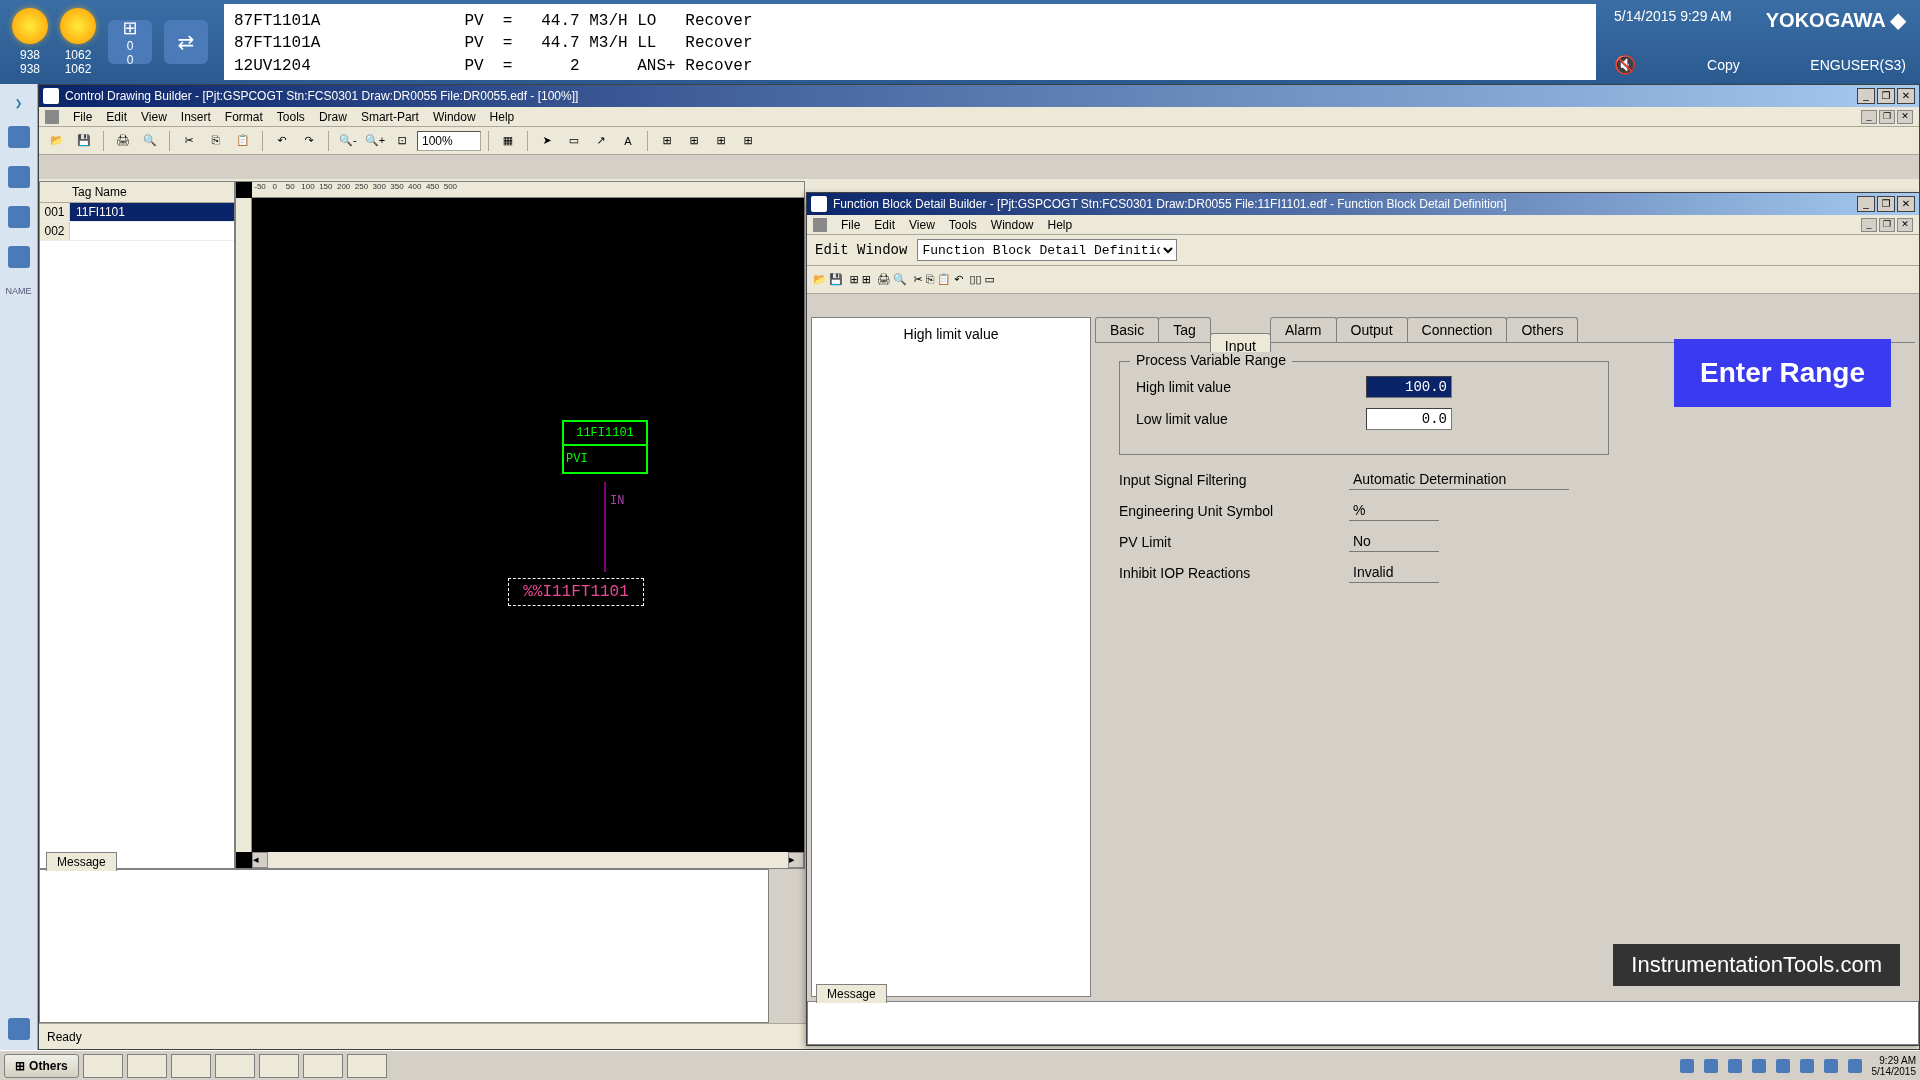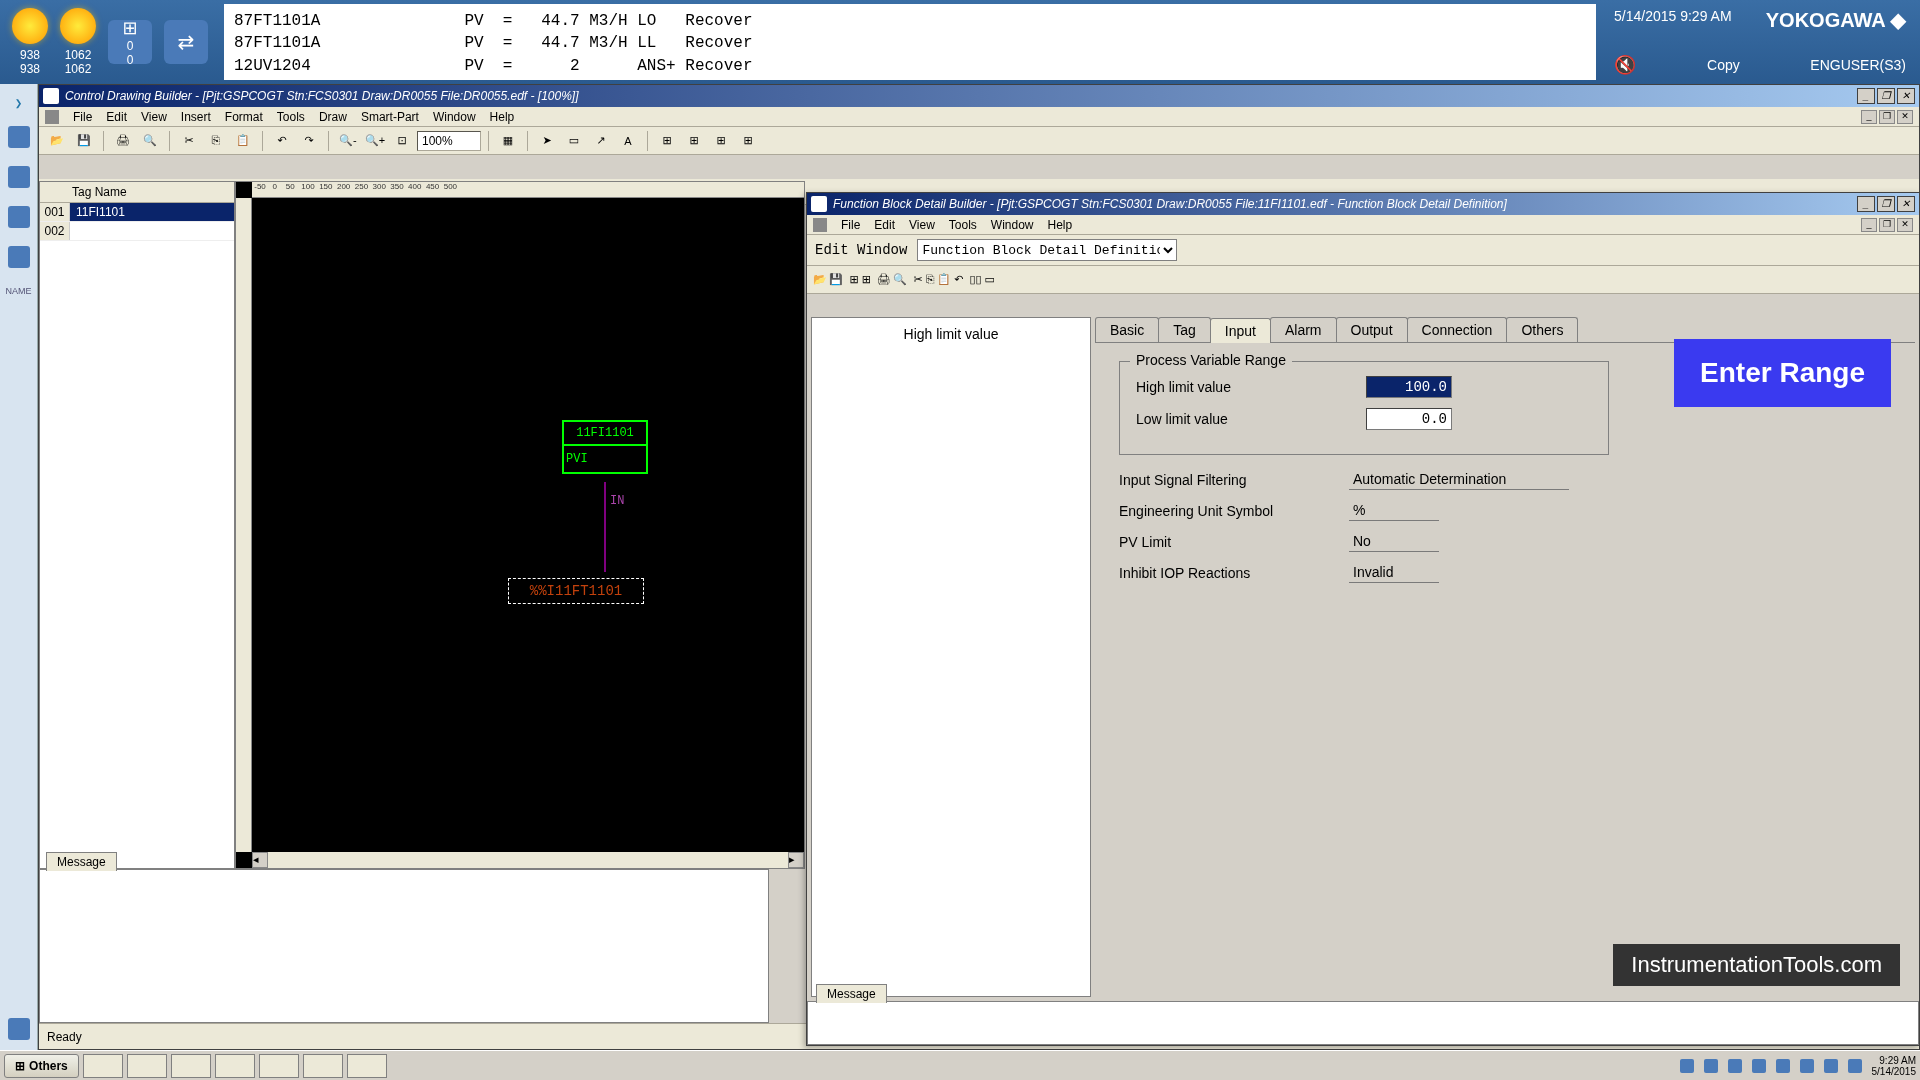--- a/index.html
+++ b/index.html
@@ -20,21 +20,21 @@
 
 .left-strip { position: absolute; left: 0; top: 84px; width: 38px; bottom: 30px; background: #d8e4f0; border-right: 1px solid #9aa; display: flex; flex-direction: column; align-items: center; gap: 18px; padding-top: 14px; }
 .left-strip .ico { width: 22px; height: 22px; background: #4a7ab8; border-radius: 3px; }
 .left-strip .lbl { font-size: 9px; color: #557; }
 
 
 .main-area { position: absolute; left: 38px; top: 84px; right: 0; bottom: 30px; background: #d4d0c8; }
 
 
 .cdb-window { position: absolute; left: 0; top: 0; right: 0; bottom: 0; border: 1px solid #404040; }
-.window-title { height: 22px; background: linear-gradient(to right, #0a246a, #a6caf0); color: #fff; display: flex; align-items: center; padding: 0 4px; font-size: 12px; font-style: italic; }
+.window-title { height: 22px; background: linear-gradient(to right, #0a246a, #a6caf0); color: #fff; display: flex; align-items: center; padding: 0 4px; font-size: 12px; }
 .window-title .icon { width: 16px; height: 16px; background: #fff; border-radius: 2px; margin-right: 6px; }
 .window-title .title-text { flex: 1; }
 .window-controls { display: flex; gap: 2px; }
 .window-controls span { width: 18px; height: 16px; background: #d4d0c8; border: 1px solid #404040; font-size: 10px; text-align: center; line-height: 14px; color: #000; cursor: pointer; }
 .menubar { height: 20px; background: #ece9d8; display: flex; align-items: center; padding: 0 6px; gap: 14px; font-size: 12px; border-bottom: 1px solid #aca899; }
 .menubar .menu-item { cursor: pointer; }
 .menubar .mdi-controls { margin-left: auto; display: flex; gap: 2px; }
 .menubar .mdi-controls span { width: 16px; height: 14px; background: #d4d0c8; border: 1px solid #888; font-size: 9px; text-align: center; cursor: pointer; }
 .toolbar { height: 28px; background: #ece9d8; border-bottom: 1px solid #aca899; display: flex; align-items: center; gap: 3px; padding: 0 6px; }
 .toolbar .tb { width: 24px; height: 24px; background: #ece9d8; border: 1px solid transparent; cursor: pointer; display:flex;align-items:center;justify-content:center; }
@@ -58,40 +58,40 @@
 .ruler-v { position:absolute; top:16px; left:0; width:16px; bottom:16px; background:#ece9d8; border-right:1px solid #888; font-size:8px; color:#333; overflow:hidden; }
 .canvas { position:absolute; top:16px; left:16px; right:12px; bottom:16px; background:#000; }
 .hscroll { position:absolute; bottom:0; left:16px; right:0; height:16px; background:#ece9d8; display:flex; }
 .hscroll .sb-btn { width:16px; height:16px; background:#d4d0c8; border:1px solid #888; }
 .hscroll .sb-track { flex:1; background:#ece9d8; }
 .fb-block { position:absolute; left:310px; top:222px; width:86px; }
 .fb-block .fb-tag { border: 2px solid #00ff00; color:#00ff00; font-family:"Courier New",monospace; font-size:12px; padding:4px 2px; text-align:center; }
 .fb-block .fb-type { border: 2px solid #00ff00; border-top:none; color:#00ff00; font-family:"Courier New",monospace; font-size:12px; padding:6px 2px; text-align:left; }
 .fb-conn { position:absolute; left:352px; top:284px; width:2px; height:90px; background:#800080; }
 .fb-in { position:absolute; left:358px; top:296px; color:#aa44aa; font-family:"Courier New",monospace; font-size:12px; }
-.fb-io { position:absolute; left:256px; top:380px; width:136px; border:1px dashed #fff; color:#c2410c; font-family:"Courier New",monospace; font-size:14px; padding:4px 2px; text-align:center; }
+.fb-io { position:absolute; left:256px; top:380px; width:136px; border:1px dashed #fff; color:#ec4899; font-family:"Courier New",monospace; font-size:16px; padding:4px 2px; text-align:center; }
 
 
 .msg-panel { position:absolute; left:0; right:0; bottom:26px; height:154px; background:#fff; border:1px solid #808080; }
 .msg-tab { position:absolute; top:-18px; left:6px; background:#ece9d8; border:1px solid #808080; border-bottom:none; padding:2px 10px; font-size:12px; }
 
 
 .statusbar { position:absolute; left:0; right:0; bottom:0; height:26px; background:#ece9d8; border-top:1px solid #aca899; display:flex; align-items:center; padding:0 8px; font-size:12px; }
 
 
 .fbd-window { position:absolute; left:768px; top:108px; right:0; bottom:4px; background:#d4d0c8; border:1px solid #404040; box-shadow: -2px 2px 6px rgba(0,0,0,0.3); }
 .fbd-editwin { display:flex; align-items:center; gap:10px; padding:4px 8px; background:#ece9d8; border-bottom:1px solid #aca899; }
 .fbd-editwin select { height:22px; border:1px solid #808080; font-family:"Courier New",monospace; font-size:13px; background:#fff; }
 .fbd-toolbar3 { height:28px; background:#ece9d8; border-bottom:1px solid #aca899; display:flex; align-items:center; gap:3px; padding:0 6px; }
 .fbd-content { display:flex; position:absolute; top:120px; left:0; right:0; bottom:44px; }
 .fbd-side { width:280px; background:#fff; border:1px solid #808080; margin:4px; padding:8px; font-family:"Courier New",monospace; font-size:14px; text-align:center; }
 .fbd-main { flex:1; background:#d4d0c8; margin:4px 4px 4px 0; position:relative; }
 .fbd-tabs { display:flex; height:26px; border-bottom:1px solid #808080; font-family:"Courier New",monospace; font-size:14px; }
 .fbd-tab { padding:4px 14px; border:1px solid #808080; border-bottom:none; background:#d4d0c8; cursor:pointer; border-radius:3px 3px 0 0; margin-right:-1px; }
-.fbd-tab.active { background:#ece9d8; position:relative; top:1px; }
+.fbd-tab.active { background:#ece9d8; position:relative; top:16px; }
 .fbd-form { padding:18px 24px; font-family:"Courier New",monospace; font-size:14px; }
 .fbd-fieldset { border:1px solid #808080; padding:14px 16px; margin-bottom:14px; position:relative; width:490px; }
 .fbd-fieldset-label { position:absolute; top:-10px; left:10px; background:#d4d0c8; padding:0 6px; }
 .fbd-row { display:flex; align-items:center; margin-bottom:10px; }
 .fbd-row .lbl { width:230px; }
 .fbd-row input { width:86px; text-align:right; padding:2px 4px; font-family:"Courier New",monospace; font-size:14px; border:1px solid #7a7a7a; border-top-color:#404040; border-left-color:#404040; background:#fff; }
 .fbd-row input.sel { background:#0a246a; color:#fff; }
 .fbd-row .val { border-bottom:1px solid #7a7a7a; min-width:90px; padding:2px 4px; }
 .fbd-callout { position:absolute; right:24px; top:22px; background:#3a3af0; color:#fff; font-size:28px; font-weight:bold; padding:18px 26px; }
 .fbd-msg { position:absolute; left:0; right:0; bottom:0; height:44px; background:#fff; border:1px solid #808080; }

